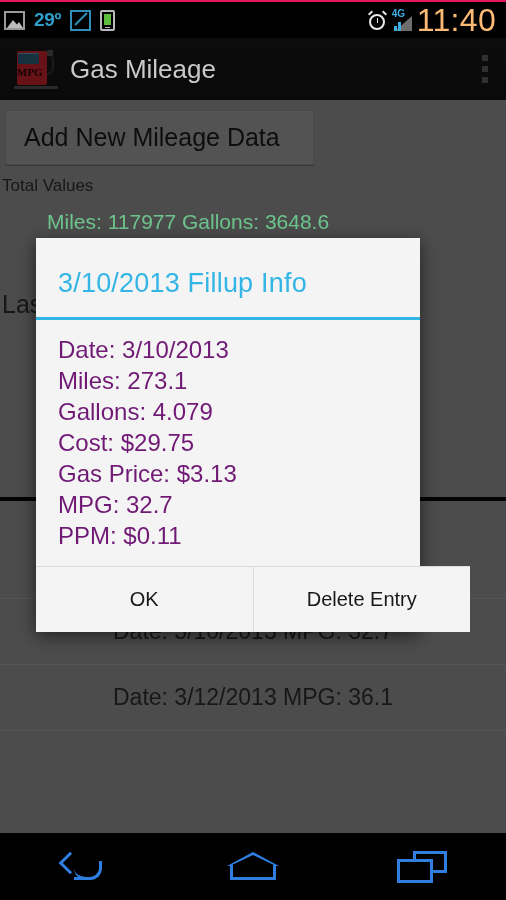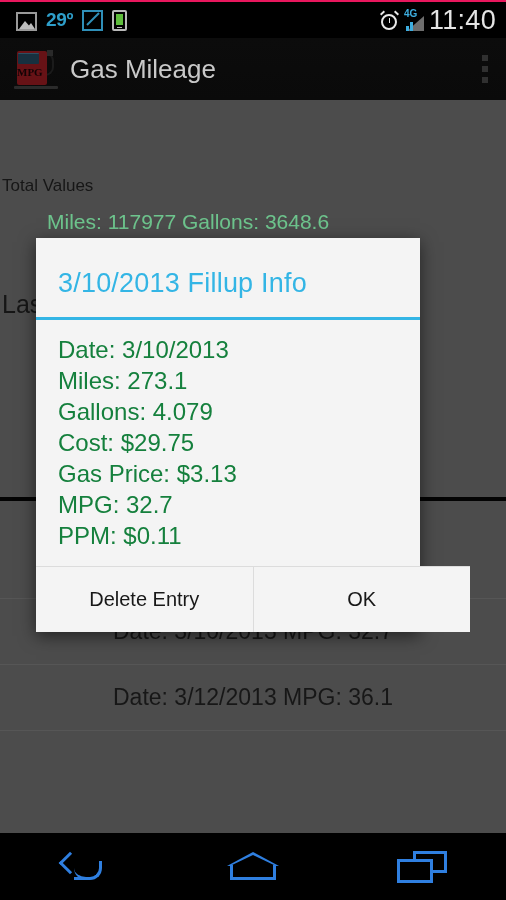--- a/index.html
+++ b/index.html
@@ -15,21 +15,21 @@
   .top-accent{
     position:absolute; top:0; left:0; width:506px; height:2px;
     background:#e8175d;
   }
 
   
   .statusbar{
     position:absolute; top:2px; left:0; width:506px; height:36px;
     background:#000; display:flex; align-items:center;
   }
-  .sb-left{ display:flex; align-items:flex-end; gap:9px; padding-left:16px; }
+  .sb-left{ display:flex; align-items:center; gap:9px; padding-left:4px; }
   .sb-right{ margin-left:auto; display:flex; align-items:center; gap:5px; padding-right:10px; }
 
   .ico-photo{
     width:21px; height:19px; border:2px solid #9a9a9a; position:relative; overflow:hidden;
   }
   .ico-photo:after{
     content:""; position:absolute; bottom:0; left:1px; width:0;height:0;
     border-left:6px solid transparent; border-right:7px solid transparent;
     border-bottom:8px solid #bdbdbd;
   }
@@ -79,21 +79,21 @@
     position:absolute; left:0; top:0;
   }
   .bars{ position:relative; width:20px; height:20px; margin-top:2px;}
   .bars .tri{
     position:absolute; right:0; bottom:0; width:0;height:0;
     border-left:17px solid transparent; border-bottom:15px solid #6d6d6d;
   }
   .bars .b{ position:absolute; bottom:0; background:#3daee0; width:3px;}
   .bars .b1{ left:2px; height:5px;}
   .bars .b2{ left:6px; height:9px;}
-  .clock{ color:#e5e5e5; font-size:27px; font-weight:500; letter-spacing:.3px; }
+  .clock{ color:#fdba74; font-size:32px; font-weight:500; letter-spacing:.3px; }
 
   
   .actionbar{
     position:absolute; top:38px; left:0; width:506px; height:62px;
     background:linear-gradient(#0c0c0c,#0a0a0a);
     display:flex; align-items:center;justify-content:space-between;
   }
   .app-icon{
     width:46px;height:40px; margin-left:14px; position:relative;
   }
@@ -177,21 +177,21 @@
   .dlg-title{
     color:#33b5e5; font-size:27px; padding:30px 0 0 22px; letter-spacing:.2px;
   }
   .dlg-rule{
     margin-top:18px; height:3px; background:#33b5e5;
   }
   .dlg-body{
     padding:14px 0 12px 22px;
   }
   .dlg-body div{
-    color:#15803d; font-size:24px; line-height:31px;
+    color:#701a75; font-size:24px; line-height:31px;
   }
   .dlg-btnrow{
     position:absolute; bottom:0; left:0; width:434px; height:66px;
     border-top:1px solid #dcdcdc; display:flex;
   }
   .dlg-btn{
     flex:1; display:flex; align-items:center; justify-content:center;
     font-size:20px; color:#181818; background:#f4f4f4; cursor:pointer;
   }
   .dlg-btn+.dlg-btn{ border-left:1px solid #dcdcdc; }
@@ -284,20 +284,21 @@
   <div class="app-title">Gas Mileage</div>
   <div class="overflow">
     <i></i>
       <i></i>
       <i></i>
   </div>
 </div>
 
 <div class="content">
 
+  <div class="add-btn">Add New Mileage Data</div>
 
   <div class="total-head">Total Values</div>
   <div class="total-sub">Miles: 117977 Gallons: 3648.6</div>
 
   <div class="last-head">Last Fillup Values</div>
 
   <div class="hr-dark"></div>
 
   <div class="list">
     <div class="list-pad"></div>
@@ -315,22 +316,22 @@
   <div class="dlg-body">
     <div>Date: 3/10/2013</div>
     <div>Miles: 273.1</div>
     <div>Gallons: 4.079</div>
     <div>Cost: $29.75</div>
     <div>Gas Price: $3.13</div>
     <div>MPG: 32.7</div>
     <div>PPM: $0.11</div>
   </div>
   <div class="dlg-btnrow">
+    <div class="dlg-btn">OK</div>
     <div class="dlg-btn">Delete Entry</div>
-    <div class="dlg-btn">OK</div>
   </div>
 </div>
 
 <div class="navbar">
   <div class="nav-cell">
     <span class="nav-back">
       <span class="arc"></span>
         <span class="tail"></span>
         <span class="head"></span>
     </span>

